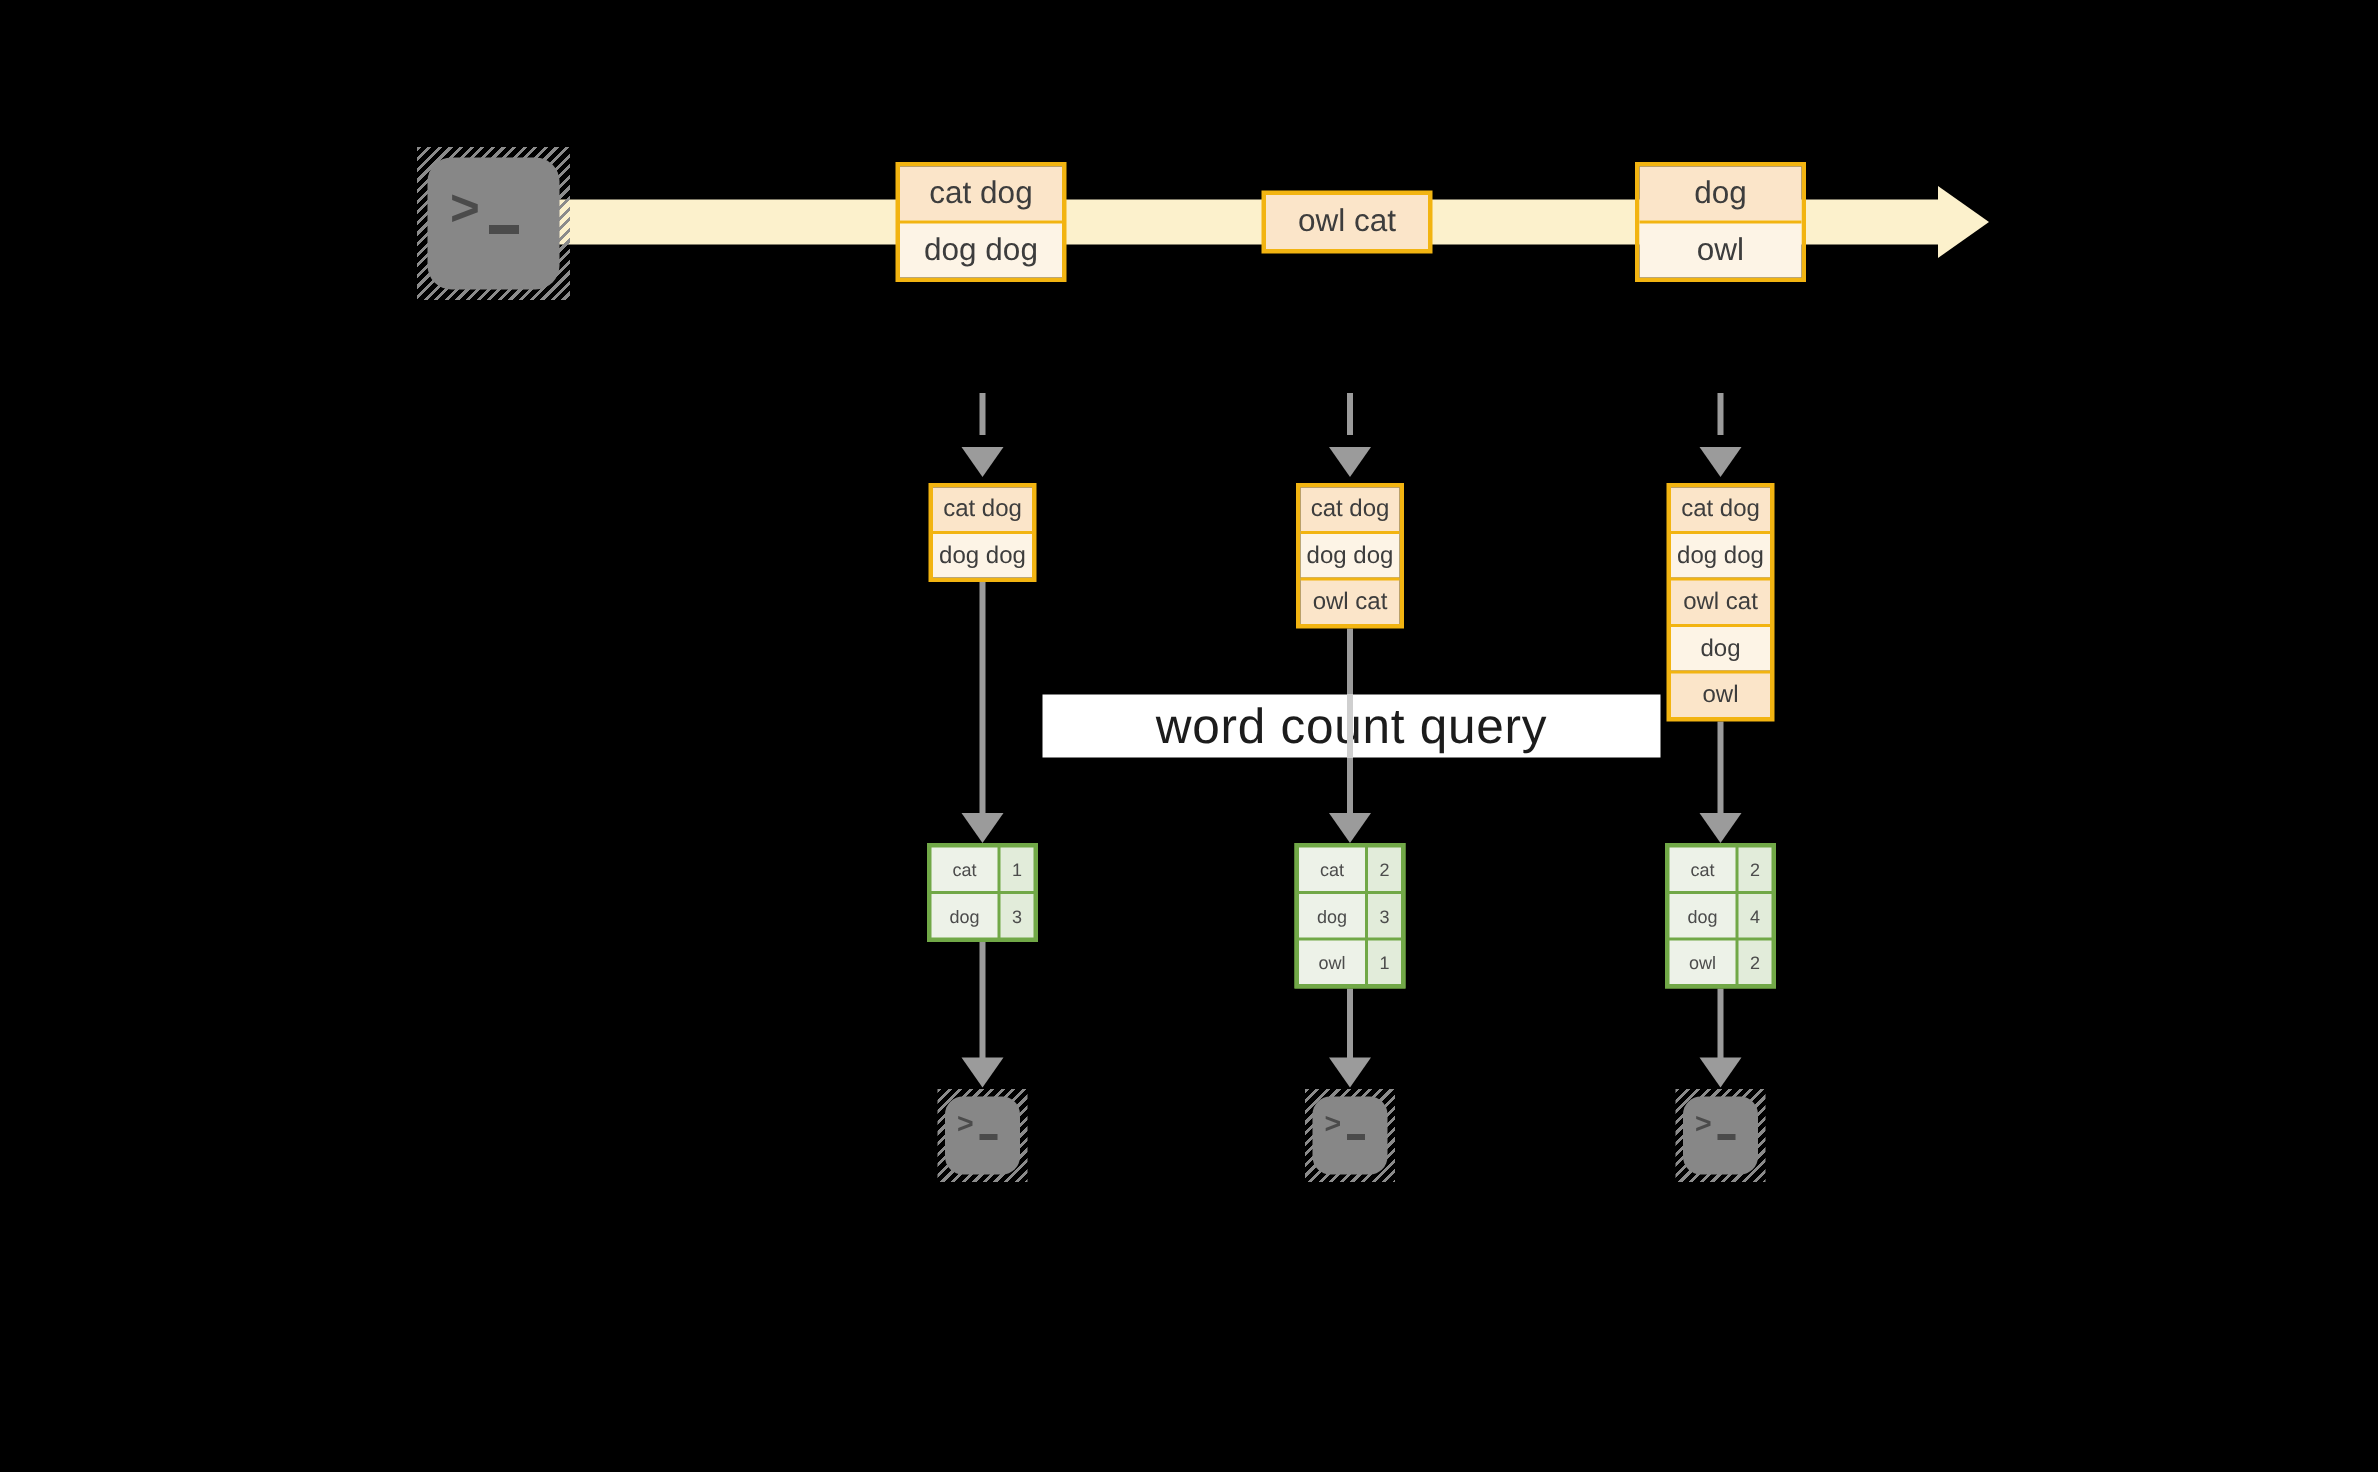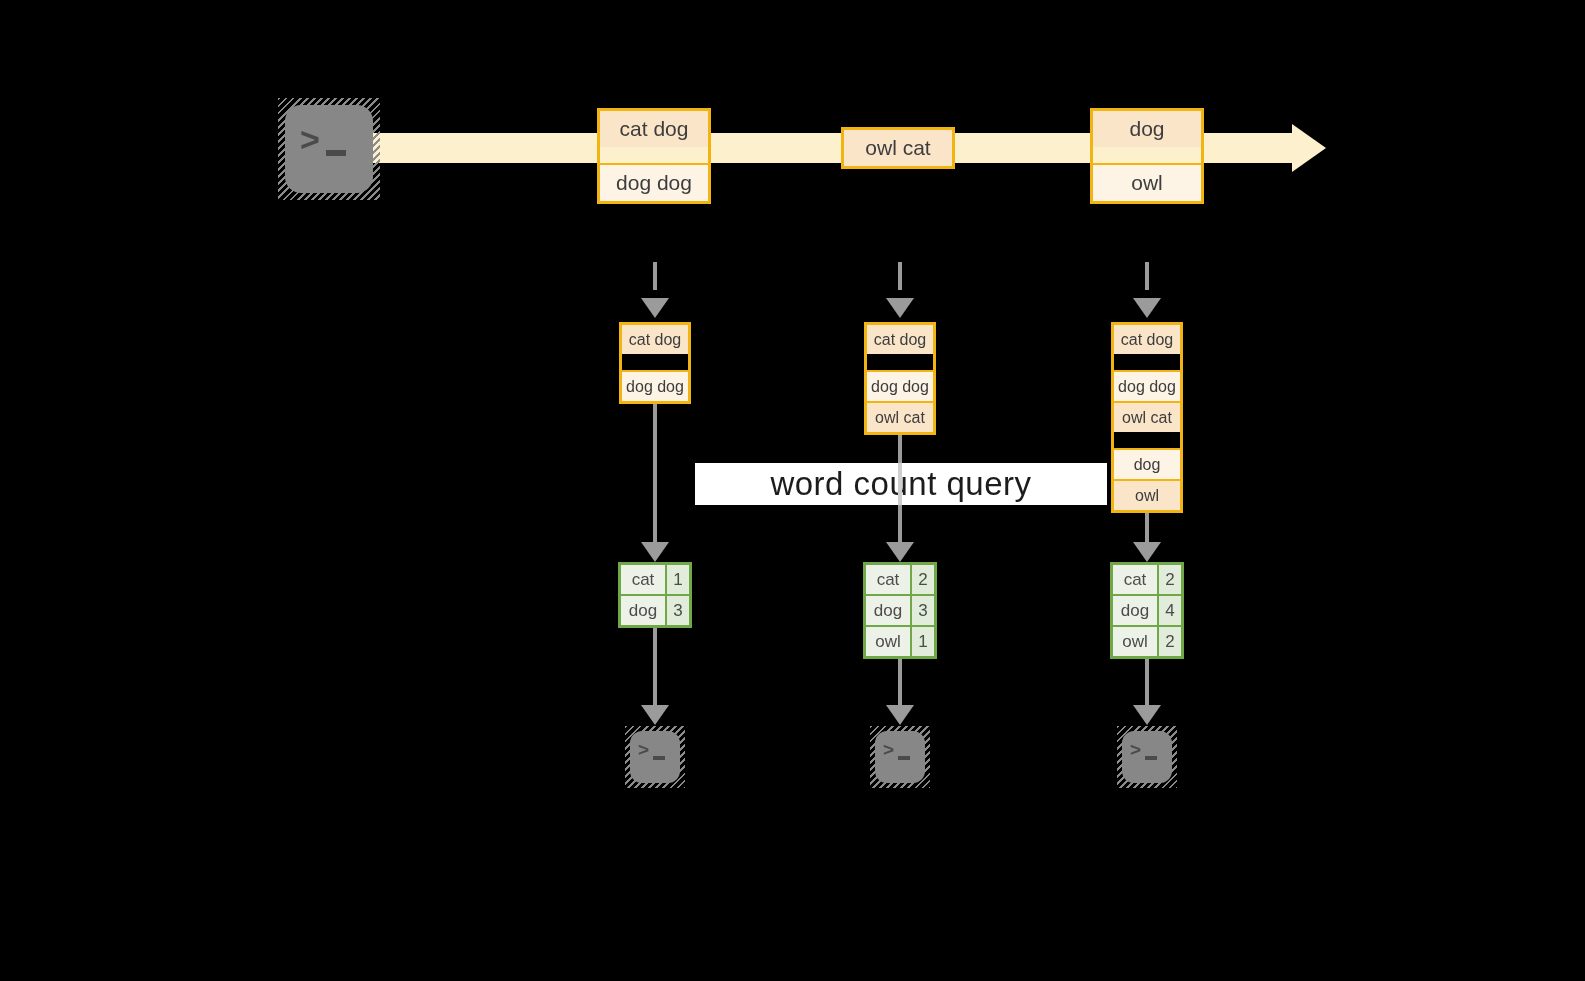--- a/index.html
+++ b/index.html
@@ -34,21 +34,21 @@
   .obox {
     position:absolute; border:3px solid var(--gold);
     display:flex; flex-direction:column; box-sizing:border-box; z-index:7;
   }
   .ocell {
     display:flex; align-items:center; justify-content:center;
     color:var(--cell-text);
   }
   .ocell + .ocell { border-top:2px solid var(--gold); }
   .peach { background:var(--peach); }
-  .cream { background:var(--cream);margin-top:16px; }
+  .cream { background:var(--cream); }
   .stream-box { z-index:4; }
   .stream-box .ocell { height:36px; font-size:21px; }
   .state-box .ocell  { height:29px; font-size:16px; }
   
   .dash, .vline { position:absolute; width:4px; background:var(--arrow-gray); z-index:3; }
   .tri-down {
     position:absolute; width:0; height:0; z-index:3;
     border-top:20px solid var(--arrow-gray);
     border-left:14px solid transparent;
     border-right:14px solid transparent;
@@ -62,21 +62,21 @@
     font-size:33px; font-weight:300; letter-spacing:0.5px;
   }
   
   .gtable {
     position:absolute; z-index:7; box-sizing:border-box;
     display:grid; grid-template-columns:44px 22px; gap:2px;
     background:var(--green); border:3px solid var(--green);
   }
   .gcell {
     height:29px; display:flex; align-items:center; justify-content:center;
-    font-size:17px; color:#4c4c4c;
+    font-size:12px; color:#4c4c4c;
   }
   .gword { background:var(--green-word); }
   .gnum  { background:var(--green-num); }
 </style>
 </head>
 <body>
 
 <div class="canvas">
 
   <div class="band" style="left:372px; top:133px; width:920px; height:30px;"></div>

